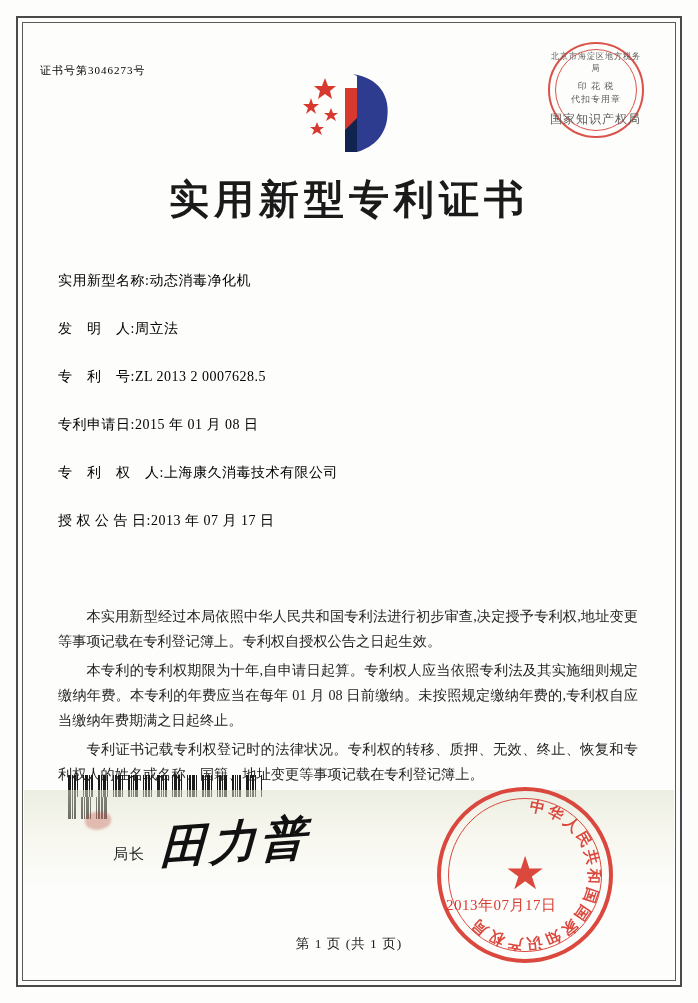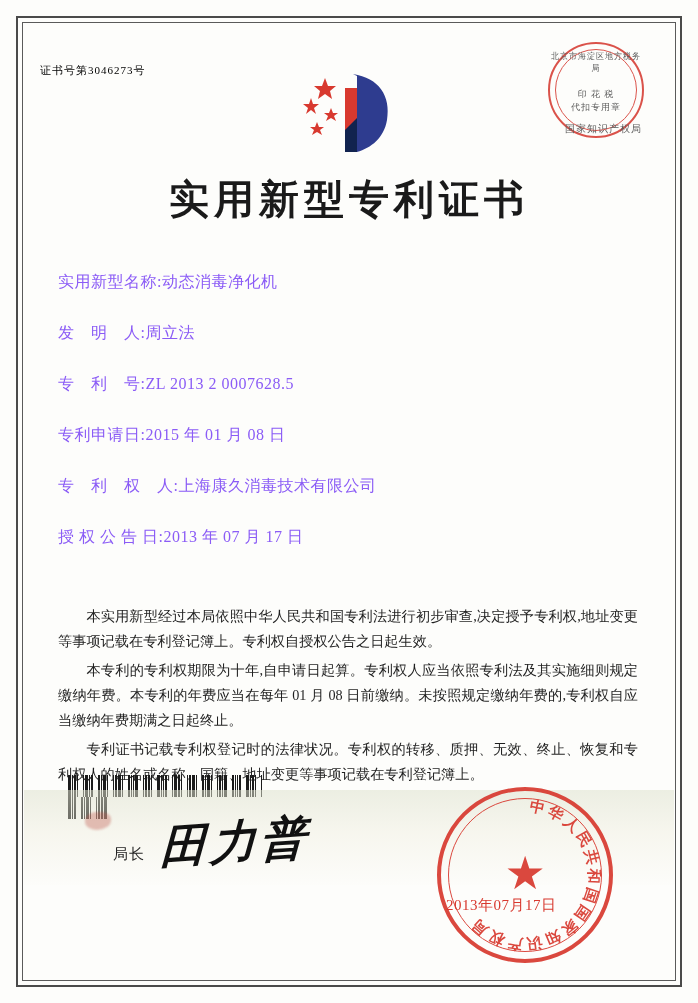--- a/index.html
+++ b/index.html
@@ -80,30 +80,29 @@
     font-size: 8px;
     letter-spacing: 1px;
     transform: scaleY(1.1);
   }
   .seal-top .mid1, .seal-top .mid2 {
     position: absolute;
     width: 100%;
     text-align: center;
     font-size: 9px;
     letter-spacing: 1px;
-    margin-top: 8px;
   }
   .seal-top .mid1 { top: 36px; }
   .seal-top .mid2 { top: 49px; }
   .seal-top .bot {
     position: absolute;
-    bottom: 0;
-    width: 100%;
-    text-align: right;
-    font-size: 10px;
+    bottom: 8px;
+    width: 100%;
+    text-align: left;
+    font-size: 12px;
     letter-spacing: 1px;
   }
 
   
   .main-title {
     position: absolute;
     left: 0;
     top: 172px;
     width: 100%;
     text-align: center;
@@ -118,22 +117,22 @@
   .fields {
     position: absolute;
     left: 58px;
     top: 272px;
     width: 580px;
   }
   .field-row {
     display: flex;
     align-items: baseline;
     margin-bottom: 30px;
-    font-size: 16px;
-    color: #8b5cf6;
+    font-size: 14px;
+    color: #000000;
   }
   .field-label {
     white-space: pre;
     letter-spacing: 0.5px;
   }
   .field-value {
     letter-spacing: 0.5px;
     text-align: center;
   }
 
@@ -367,14 +366,15 @@
         <path id="circlepath" d="M 84,84 m -64,0 a 64,64 0 1,1 128,0 a 64,64 0 1,1 -128,0"></path>
       </defs>
       <text font-size="15" font-weight="bold" fill="#d8392f" font-family="Liberation Serif, serif" letter-spacing="3">
         <textPath href="#circlepath" startOffset="26%">中华人民共和国国家知识产权局</textPath>
       </text>
     </svg>
   </div>
 
   <div class="seal-date">2013年07月17日</div>
 
+  <div class="page-footer">第 1 页 (共 1 页)</div>
 
 </div>
 
 </body></html>

